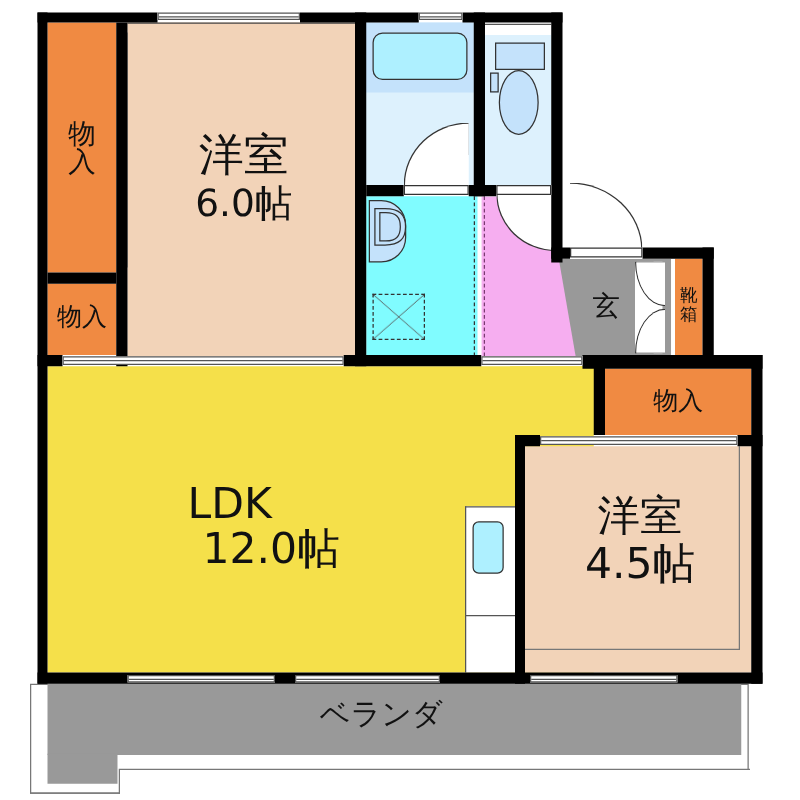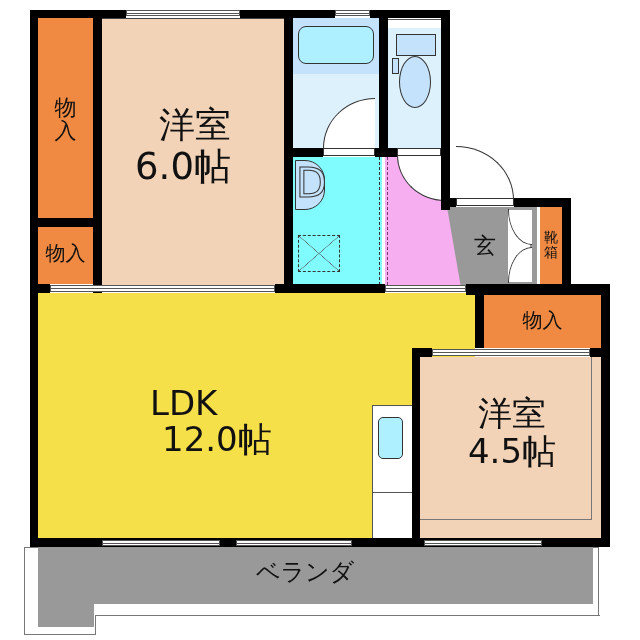--- a/index.html
+++ b/index.html
@@ -19,21 +19,21 @@
 <div class="abs" style="left:96px;top:615px;width:504px;border-top:1px solid #777;"></div>
 <div class="abs" style="left:95px;top:615px;height:20px;border-left:1px solid #777;"></div>
 <div class="abs" style="left:24px;top:634px;width:72px;border-top:1px solid #777;"></div>
 
 <div class="abs" style="left:38px;top:547px;width:555px;height:57px;background:#999;"></div>
 <div class="abs" style="left:38px;top:603px;width:56px;height:24px;background:#999;"></div>
 <div class="lbl" style="left:230px;top:560px;width:150px;font-size:24px;font-family:Liberation Serif, serif;">ベランダ</div>
 
 <div class="abs" style="left:102px;top:18px;width:182px;height:268px;background:#f2d3b8;border-top:1px solid #444;"></div>
 <div class="lbl" style="left:140px;top:106px;width:110px;font-size:36px;">洋室</div>
-<div class="lbl" style="left:128px;top:148px;width:110px;font-size:37px;">6.0帖</div>
+<div class="lbl" style="left:140px;top:148px;width:110px;font-size:30px;">6.0帖</div>
 
 <div class="abs" style="left:38px;top:18px;width:55px;height:200px;background:#f08a42;"></div>
 <div class="lbl" style="left:38px;top:96px;width:55px;font-size:22px;">物
 入</div>
 
 <div class="abs" style="left:38px;top:227px;width:55px;height:57px;background:#f08a42;"></div>
 <div class="lbl" style="left:38px;top:243px;width:55px;font-size:20px;">物入</div>
 
 <div class="win v" style="left:94px;top:26px;width:8px;height:188px;"></div>
 

